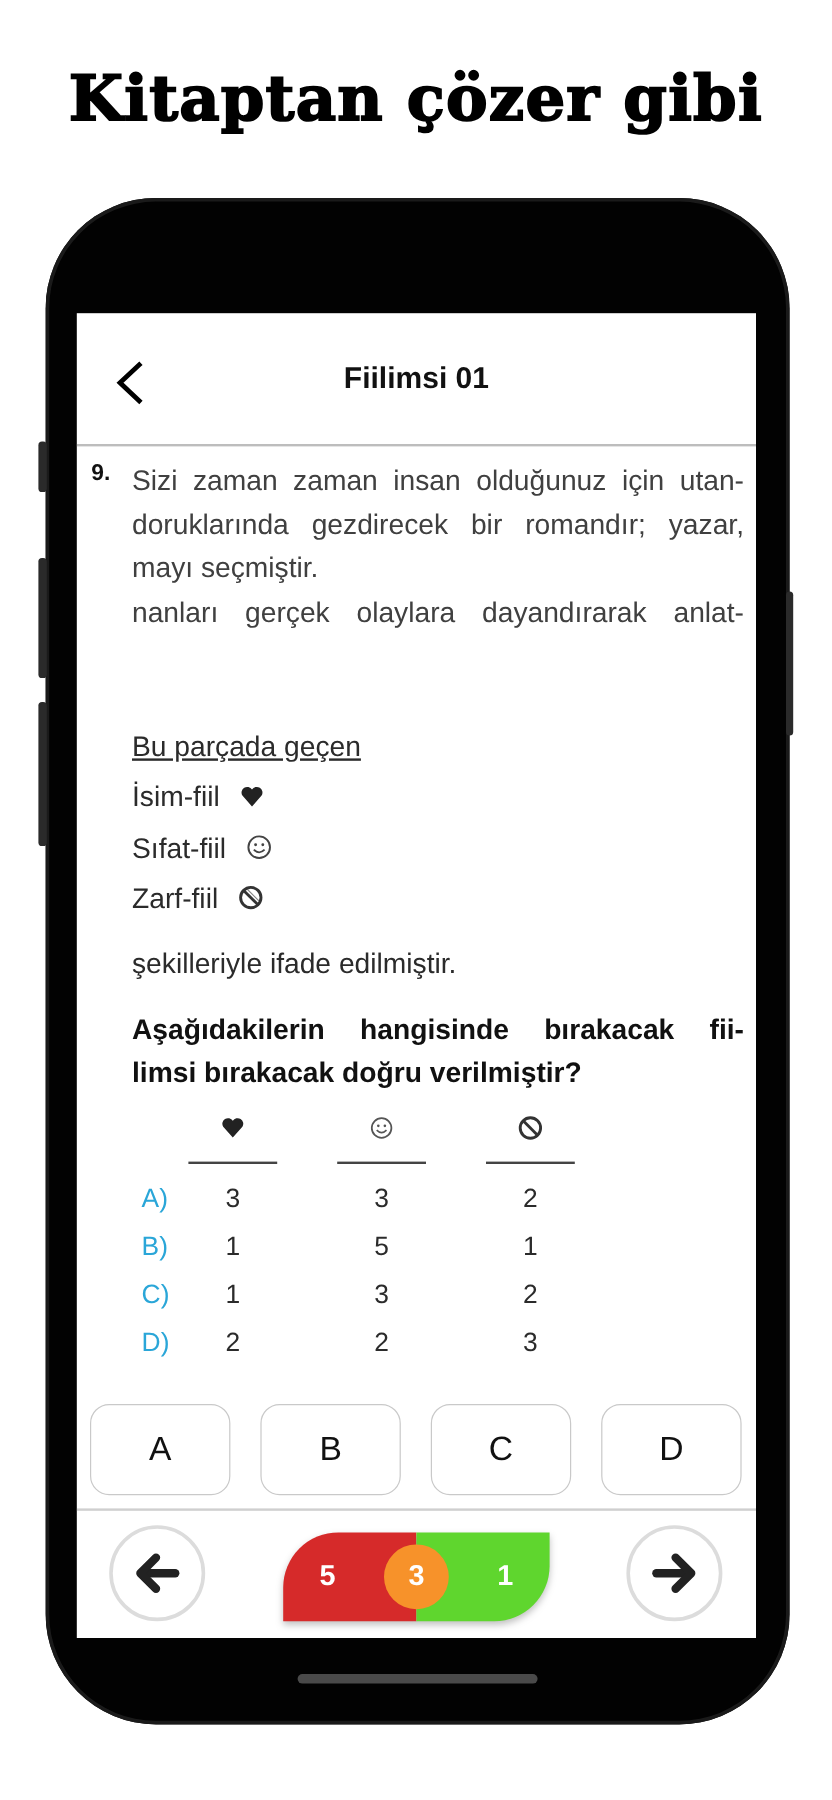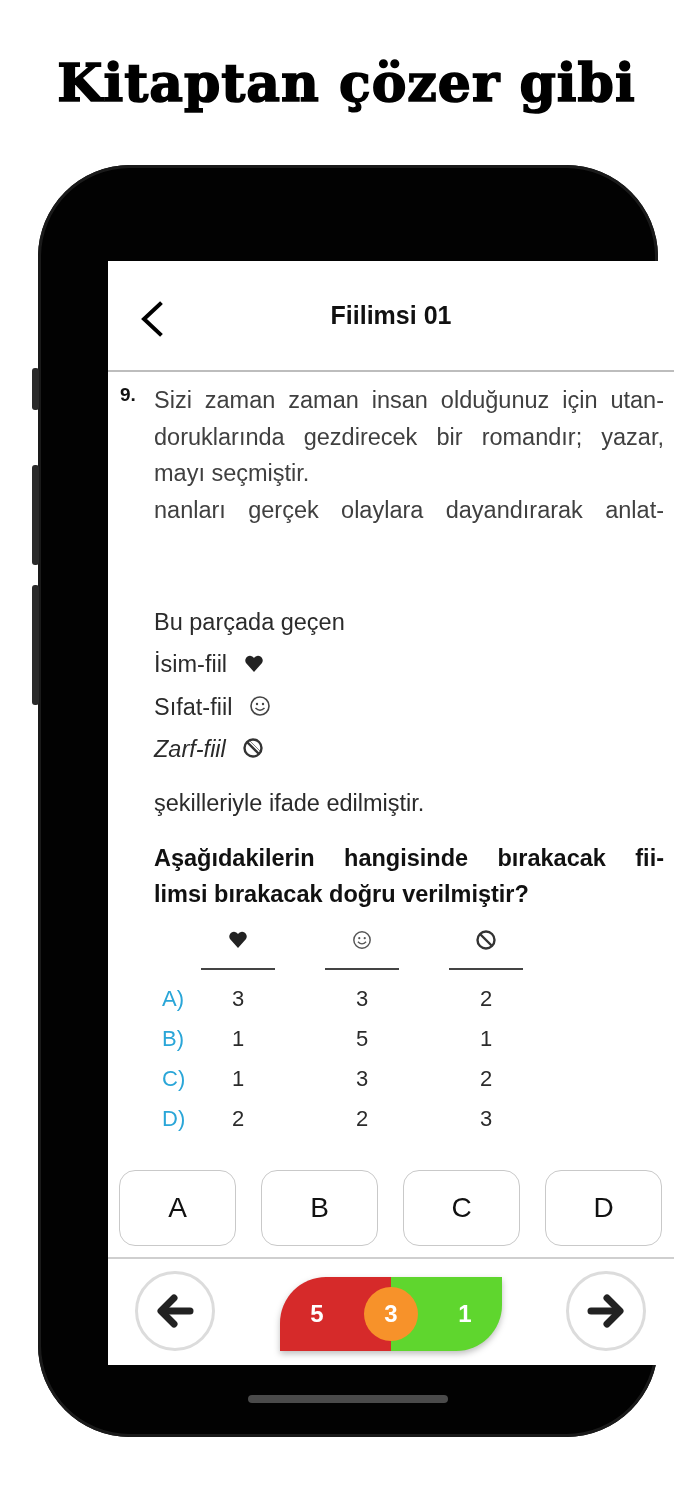--- a/index.html
+++ b/index.html
@@ -12,21 +12,21 @@
     font-family: "DejaVu Serif", serif; font-weight: 900; font-size: 52px; color: #000;
     letter-spacing: 1px; -webkit-text-stroke: 1.6px #000;
   }
   .phone {
     position: absolute; left: 38px; top: 165px; width: 620px; height: 1272px;
     background: #020202; border-radius: 92px; box-shadow: 0 0 0 3px #1a1a1a inset;
   }
   .side-btn { position: absolute; background: #2a2a2a; border-radius: 3px; }
   .screen {
     position: absolute; left: 64px; top: 261px; width: 566px; height: 1104px;
-    background: #ffffff; overflow: hidden; margin-left: 44px;
+    background: #ffffff; overflow: hidden;
   }
   .header { position: absolute; left: 0; top: 0; width: 566px; height: 109px; border-bottom: 2px solid #bdbdbd; }
   .back-btn { position: absolute; left: 26px; top: 38px; width: 40px; height: 40px; cursor: pointer; }
   .header-title {
     position: absolute; left: 0; width: 566px; top: 40px; text-align: center;
     font-size: 25px; font-weight: bold; color: #111;
   }
   .content { position: absolute; left: 0; top: 111px; width: 566px; }
   .qnum { position: absolute; left: 12px; top: 12px; font-weight: bold; font-size: 19px; color: #111; }
   .passage {
@@ -102,42 +102,42 @@
 
   <div class="content">
     <div class="qnum">9.</div>
     <div class="passage">
       <span class="line">Sizi zaman zaman insan olduğunuz için utan-</span>
       <span class="line">doruklarında gezdirecek bir romandır; yazar,</span>
       <span class="line last">mayı seçmiştir.</span>
       <span class="line">nanları gerçek olaylara dayandırarak anlat-</span>
     </div>
 
-    <div class="plain" style="top:237px;">Bu parçada geçen</div>
+    <div class="plain" style="top:237px;text-decoration:underline;">Bu parçada geçen</div>
 
     <div class="plain" style="top:279px;">
       <span>İsim-fiil</span>
       <span class="icon-inline">
         <svg width="20" height="18" viewBox="0 0 20 18">
             <path d="M10 17 L2 8 A4.5 4.5 0 0 1 10 3 A4.5 4.5 0 0 1 18 8 Z" fill="#222"></path>
           </svg>
       </span>
     </div>
     <div class="plain" style="top:322px;">
       <span>Sıfat-fiil</span>
       <span class="icon-inline">
         <svg width="22" height="22" viewBox="0 0 22 22">
             <circle cx="11" cy="11" r="9" fill="none" stroke="#444" stroke-width="1.6"></circle>
             <circle cx="8" cy="9" r="1.2" fill="#444"></circle>
             <circle cx="14" cy="9" r="1.2" fill="#444"></circle>
             <path d="M6.5 13 Q11 17.5 15.5 13" fill="none" stroke="#444" stroke-width="1.5"></path>
           </svg>
       </span>
     </div>
-    <div class="plain" style="top:364px;font-style:italic;">
+    <div class="plain" style="top:364px;">
       <span>Zarf-fiil</span>
       <span class="icon-inline">
         <svg width="22" height="22" viewBox="0 0 22 22">
             <circle cx="11" cy="11" r="8.5" fill="none" stroke="#333" stroke-width="2.4"></circle>
             <line x1="5" y1="5" x2="17" y2="17" stroke="#333" stroke-width="2.4"></line>
             <line x1="8" y1="4" x2="18" y2="14" stroke="#333" stroke-width="1" opacity="0.6"></line>
           </svg>
       </span>
     </div>
 

